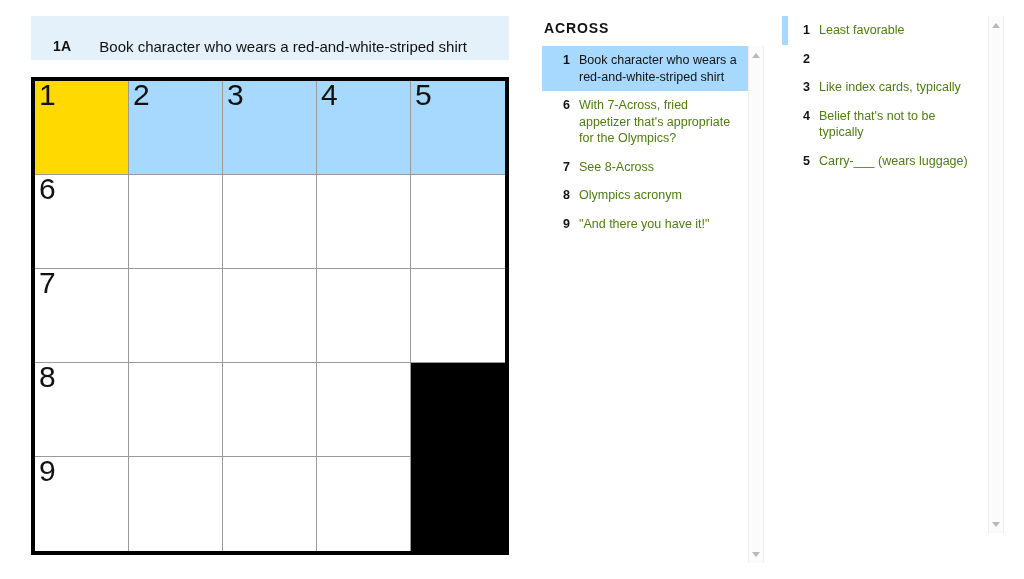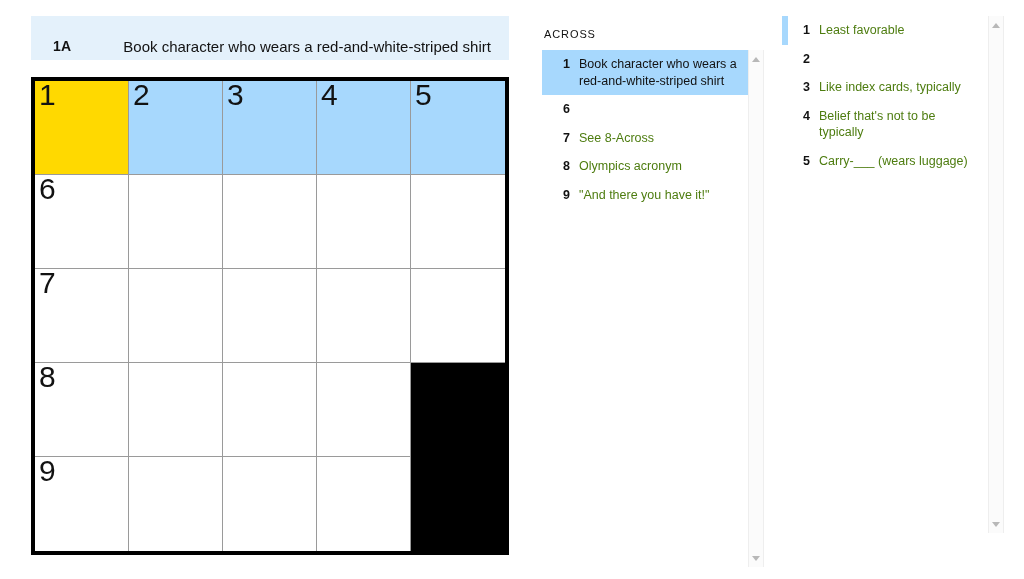--- a/index.html
+++ b/index.html
@@ -26,21 +26,20 @@
     width: 478px;
   }
 
   .clue-bar {
     display: flex;
     align-items: center;
     height: 44px;
     background: #E4F1FB;
     padding: 16px 0 0 22px;
     box-sizing: border-box;
-    gap: 24px;
   }
   .clue-bar-num {
     font-size: 14px;
     font-weight: bold;
     color: #121212;
     letter-spacing: 0.2px;
     margin-right: 28px;
     flex: none;
   }
   .clue-bar-text {
@@ -91,25 +90,25 @@
   .clue-panel {
     position: absolute;
     top: 16px;
     height: 547px;
     box-sizing: border-box;
   }
   .clue-panel.across { left: 542px; width: 222px; }
   .clue-panel.down   { left: 782px; width: 222px; }
 
   .clue-heading {
-    font-size: 11px;
-    font-weight: normal;
+    font-size: 14px;
+    font-weight: bold;
     letter-spacing: 0.9px;
     color: #121212;
-    margin: 12px 0 10px 2px;
+    margin: 4px 0 10px 2px;
   }
 
   .clue-list-box {
     position: relative;
     height: 517px;
     box-sizing: border-box;
   }
   .clue-list {
     position: absolute;
     left: 0;
@@ -245,20 +244,21 @@
   <div class="clue-panel across">
     <div class="clue-heading">ACROSS</div>
     <div class="clue-list-box">
       <div class="clue-list" id="across-list">
           <div class="clue-item selected">
             <span class="clue-num">1</span>
             <span class="clue-text">Book character who wears a red-and-white-striped shirt</span>
           </div>
           <div class="clue-item">
             <span class="clue-num">6</span>
+            <span class="clue-text">With 7-Across, fried appetizer that's appropriate for the Olympics?</span>
           </div>
           <div class="clue-item">
             <span class="clue-num">7</span>
             <span class="clue-text">See 8-Across</span>
           </div>
           <div class="clue-item">
             <span class="clue-num">8</span>
             <span class="clue-text">Olympics acronym</span>
           </div>
           <div class="clue-item">

